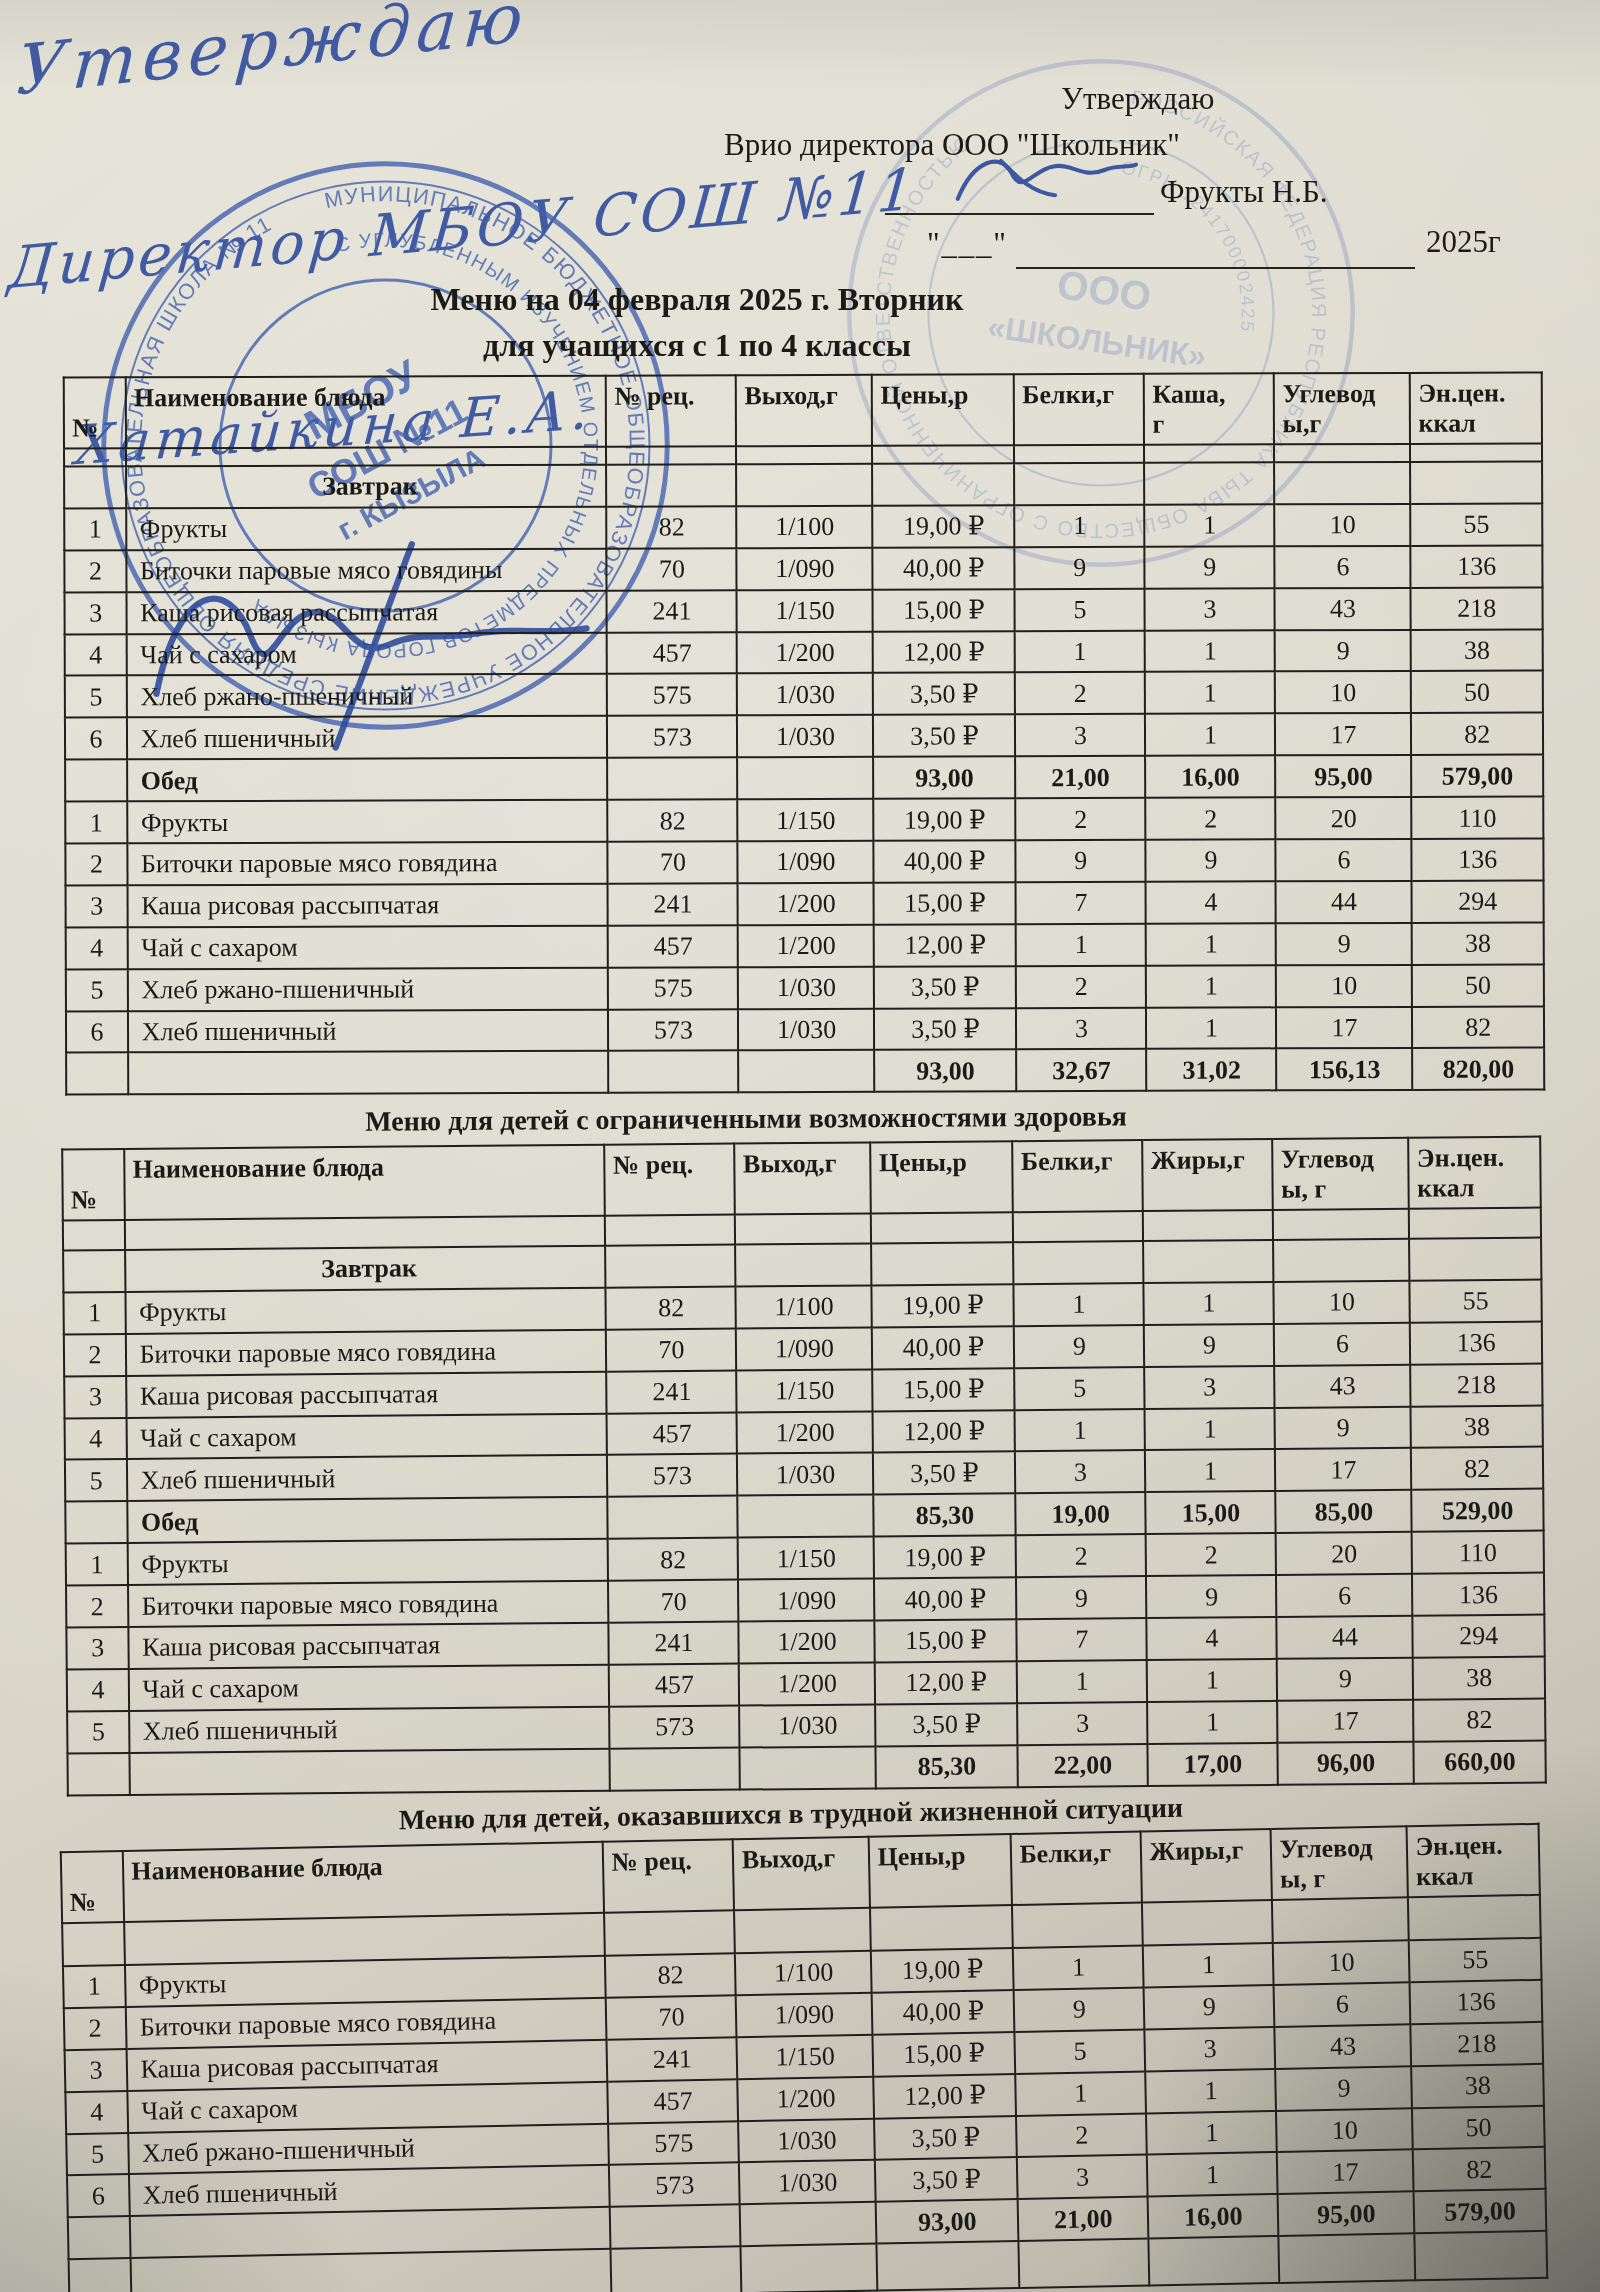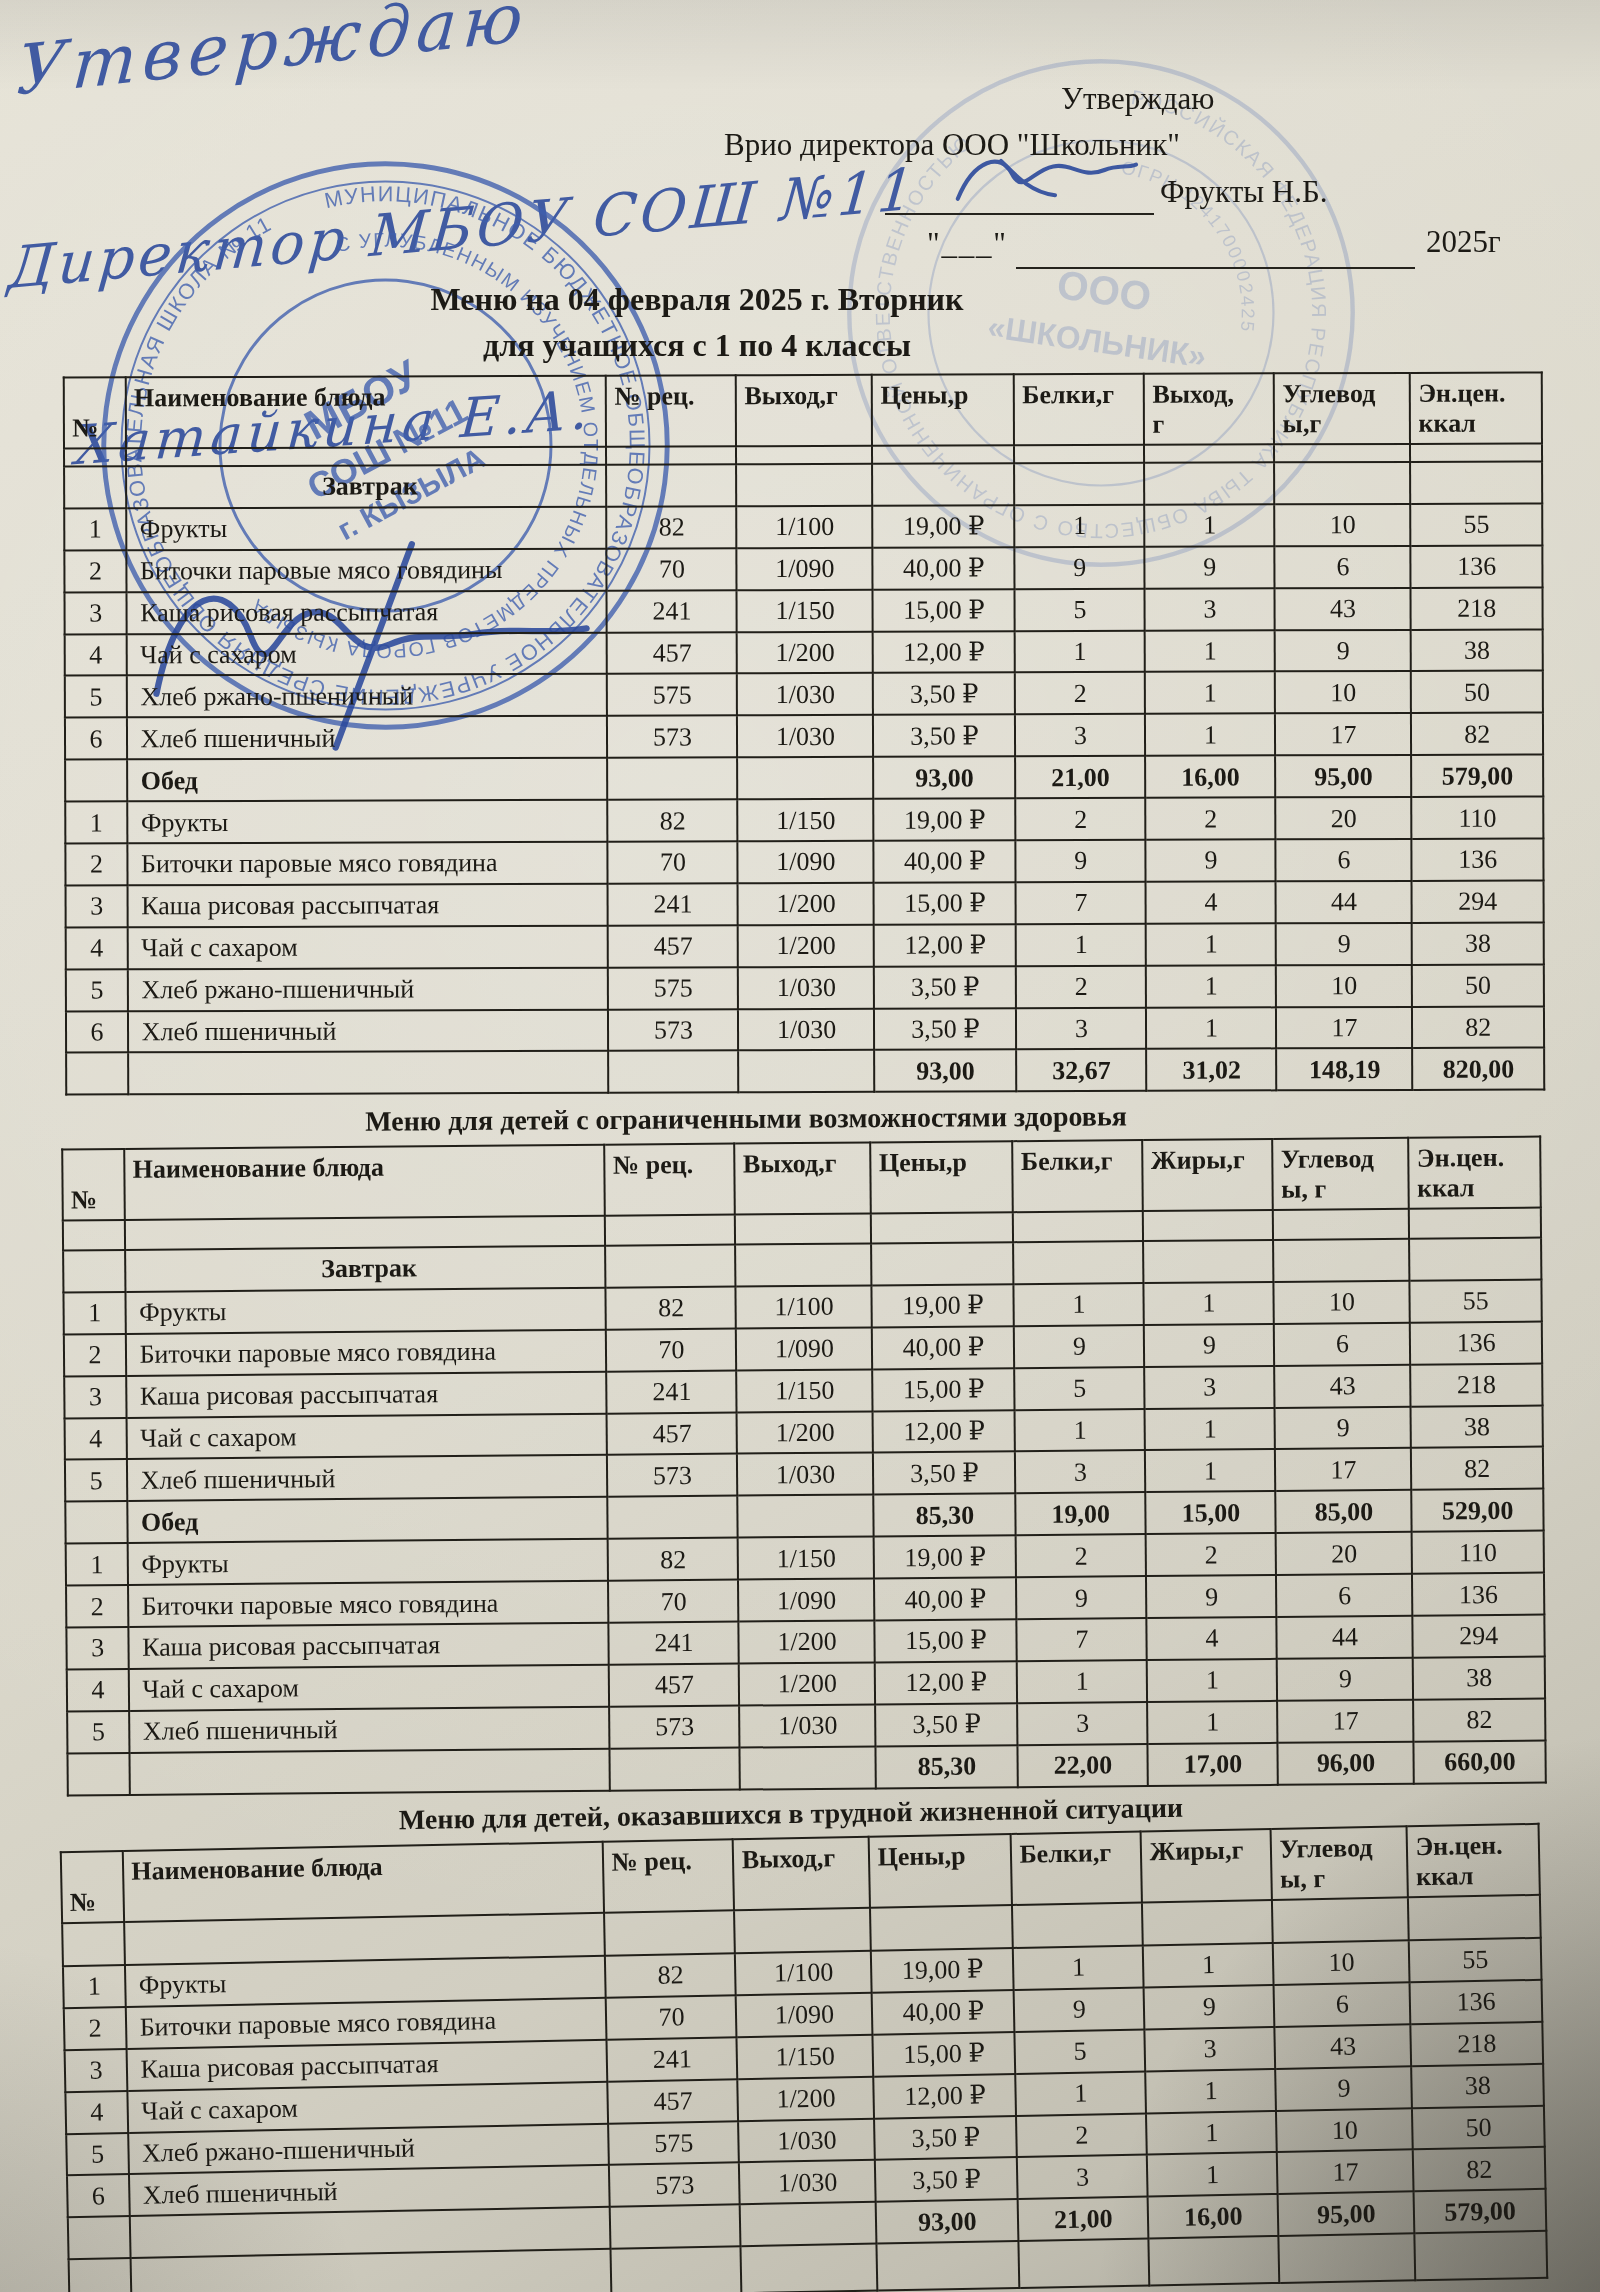--- a/index.html
+++ b/index.html
@@ -139,21 +139,21 @@
             <col style="width: 8.9%;">
           </colgroup>
           <thead>
             <tr>
               <th class="c-num">№</th>
               <th class="c-dish">Наименование блюда</th>
               <th class="c-recipe">№ рец.</th>
               <th class="c-weight">Выход,г</th>
               <th class="c-price">Цены,р</th>
               <th class="c-protein">Белки,г</th>
-              <th class="c-fat">Выход,
+              <th class="c-fat">Каша,
 г</th>
               <th class="c-carbs">Углевод
 ы,г</th>
               <th class="c-kcal">Эн.цен.
 ккал</th>
             </tr>
           </thead>
           <tbody>
             <tr style="height: 18px;">
               <td class="c-num"></td>
@@ -321,21 +321,21 @@
               <td class="c-kcal">82</td>
             </tr>
             <tr class="totals">
               <td class="c-num"></td>
               <td class="c-dish label"></td>
               <td class="c-recipe"></td>
               <td class="c-weight"></td>
               <td class="c-price">93,00</td>
               <td class="c-protein">32,67</td>
               <td class="c-fat">31,02</td>
-              <td class="c-carbs">148,19</td>
+              <td class="c-carbs">156,13</td>
               <td class="c-kcal">820,00</td>
             </tr>
           </tbody>
         </table>
       </div>
   </div>
 
   <div class="section-title st2">Меню для детей с ограниченными возможностями здоровья</div>
   <div class="twrap t2">
     <div>

